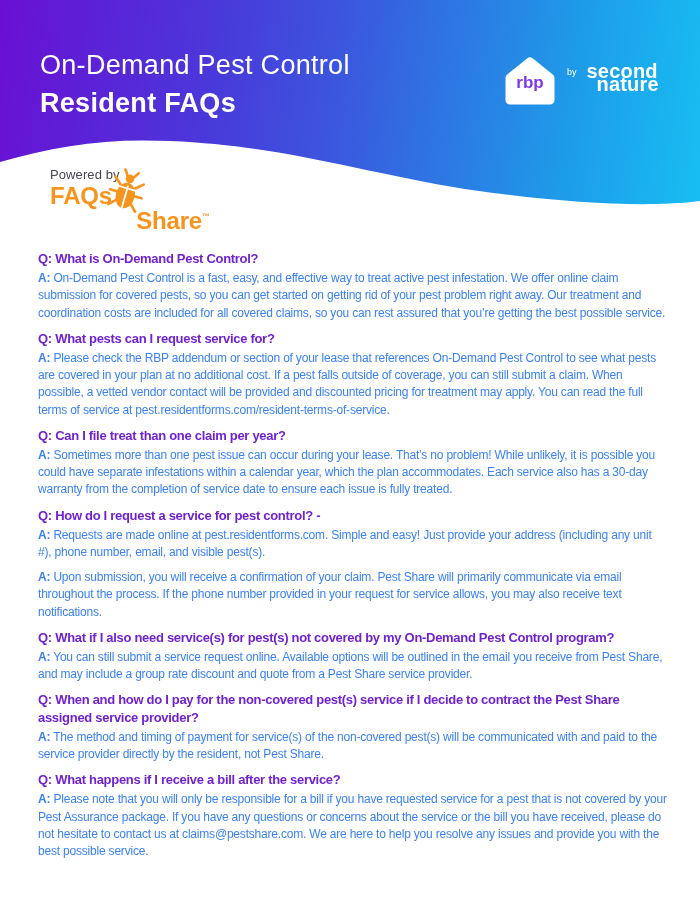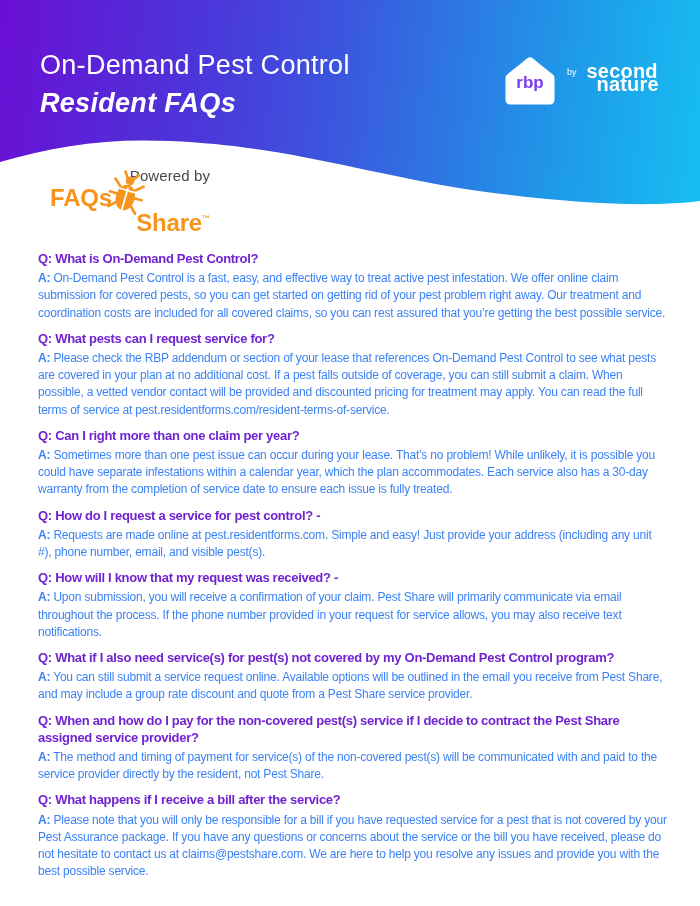--- a/index.html
+++ b/index.html
@@ -15,29 +15,29 @@
     position: relative;
     height: 240px;
     background: linear-gradient(97deg, #6A0FD4 0%, #4A38DA 30%, #3B57DE 48%, #1E9BE9 80%, #17BFF3 100%);
   }
   .hero-wave {
     position: absolute; left: 0; bottom: 0;
     width: 700px; height: 110px; display: block;
   }
   .hero-titles { position: absolute; left: 40px; top: 50px; color: #ffffff; }
   .hero-title   { margin: 0 0 7px 0; font-size: 27px; font-weight: 400; letter-spacing: 0.3px; }
-  .hero-subtitle{ margin: 0; font-size: 27px; font-weight: 700; letter-spacing: 0.3px; font-style: italic; }
+  .hero-subtitle{ margin: 0; font-size: 27px; font-weight: 700; letter-spacing: 0.3px; }
   .brand { position: absolute; left: 502px; top: 52px; display: flex; align-items: flex-start; gap: 9px; }
   .sn { display: flex; gap: 10px; color: #ffffff; margin-top: 13px; }
   .sn-by { font-size: 9px; font-weight: 400; margin-top: 2px; }
   .sn-name { display: flex; flex-direction: column; font-size: 20px; font-weight: 700; line-height: 13px; letter-spacing: 0.2px; }
   .sn-n2 { margin-left: 10px; }
   
   .ps-logo { position: absolute; left: 50px; top: 167px; }
-  .ps-powered { font-size: 15px; color: #474751; margin: 0 0 3px 0; letter-spacing: 0.1px; text-align: right; }
+  .ps-powered { font-size: 13px; color: #474751; margin: 0 0 3px 0; letter-spacing: 0.1px; }
   .ps-words { position: relative; width: 160px; color: #F7941E; font-size: 24px; font-weight: 700; line-height: 21px; letter-spacing: -0.2px; }
   .ps-word2 { margin-left: 17px; text-align: right; }
   .ps-tm { font-size: 8px; vertical-align: 10px; letter-spacing: 0; }
   .ps-beetle { position: absolute; left: 57px; top: -17px; }
   
   .content { padding: 10px 32px 0 38px; }
   .faq-q {
     margin: 0 0 3px 0;
     color: #7123D1;
     font-size: 13px; font-weight: 700;
@@ -107,27 +107,26 @@
 </div>
 
 <div class="content">
 
   <h3 class="faq-q"><span class="q-prefix">Q:</span> <span>What is On-Demand Pest Control?</span></h3>
   <p class="faq-a"><span class="a-prefix">A:</span> <span>On-Demand Pest Control is a fast, easy, and effective way to treat active pest infestation. We offer online claim submission for covered pests, so you can get started on getting rid of your pest problem right away. Our treatment and coordination costs are included for all covered claims, so you can rest assured that you’re getting the best possible service.</span></p>
 
   <h3 class="faq-q"><span class="q-prefix">Q:</span> <span>What pests can I request service for?</span></h3>
   <p class="faq-a"><span class="a-prefix">A:</span> <span>Please check the RBP addendum or section of your lease that references On-Demand Pest Control to see what pests are covered in your plan at no additional cost. If a pest falls outside of coverage, you can still submit a claim. When possible, a vetted vendor contact will be provided and discounted pricing for treatment may apply. You can read the full terms of service at pest.residentforms.com/resident-terms-of-service.</span></p>
 
-  <h3 class="faq-q"><span class="q-prefix">Q:</span> <span>Can I right more than one claim per year?</span></h3>
+  <h3 class="faq-q"><span class="q-prefix">Q:</span> <span>Can I file treat than one claim per year?</span></h3>
   <p class="faq-a"><span class="a-prefix">A:</span> <span>Sometimes more than one pest issue can occur during your lease. That’s no problem! While unlikely, it is possible you could have separate infestations within a calendar year, which the plan accommodates. Each service also has a 30-day warranty from the completion of service date to ensure each issue is fully treated.</span></p>
 
   <h3 class="faq-q"><span class="q-prefix">Q:</span> <span>How do I request a service for pest control? -</span></h3>
   <p class="faq-a"><span class="a-prefix">A:</span> <span>Requests are made online at pest.residentforms.com. Simple and easy! Just provide your address (including any unit #), phone number, email, and visible pest(s).</span></p>
 
-  <h3 class="faq-q"><span class="q-prefix">Q:</span> <span>How will I know that my request was received? -</span></h3>
   <p class="faq-a"><span class="a-prefix">A:</span> <span>Upon submission, you will receive a confirmation of your claim. Pest Share will primarily communicate via email throughout the process. If the phone number provided in your request for service allows, you may also receive text notifications.</span></p>
 
   <h3 class="faq-q"><span class="q-prefix">Q:</span> <span>What if I also need service(s) for pest(s) not covered by my On-Demand Pest Control program?</span></h3>
   <p class="faq-a"><span class="a-prefix">A:</span> <span>You can still submit a service request online. Available options will be outlined in the email you receive from Pest Share, and may include a group rate discount and quote from a Pest Share service provider.</span></p>
 
   <h3 class="faq-q"><span class="q-prefix">Q:</span> <span>When and how do I pay for the non-covered pest(s) service if I decide to contract the Pest Share assigned service provider?</span></h3>
   <p class="faq-a"><span class="a-prefix">A:</span> <span>The method and timing of payment for service(s) of the non-covered pest(s) will be communicated with and paid to the service provider directly by the resident, not Pest Share.</span></p>
 
   <h3 class="faq-q"><span class="q-prefix">Q:</span> <span>What happens if I receive a bill after the service?</span></h3>
   <p class="faq-a"><span class="a-prefix">A:</span> <span>Please note that you will only be responsible for a bill if you have requested service for a pest that is not covered by your Pest Assurance package. If you have any questions or concerns about the service or the bill you have received, please do not hesitate to contact us at claims@pestshare.com. We are here to help you resolve any issues and provide you with the best possible service.</span></p>

